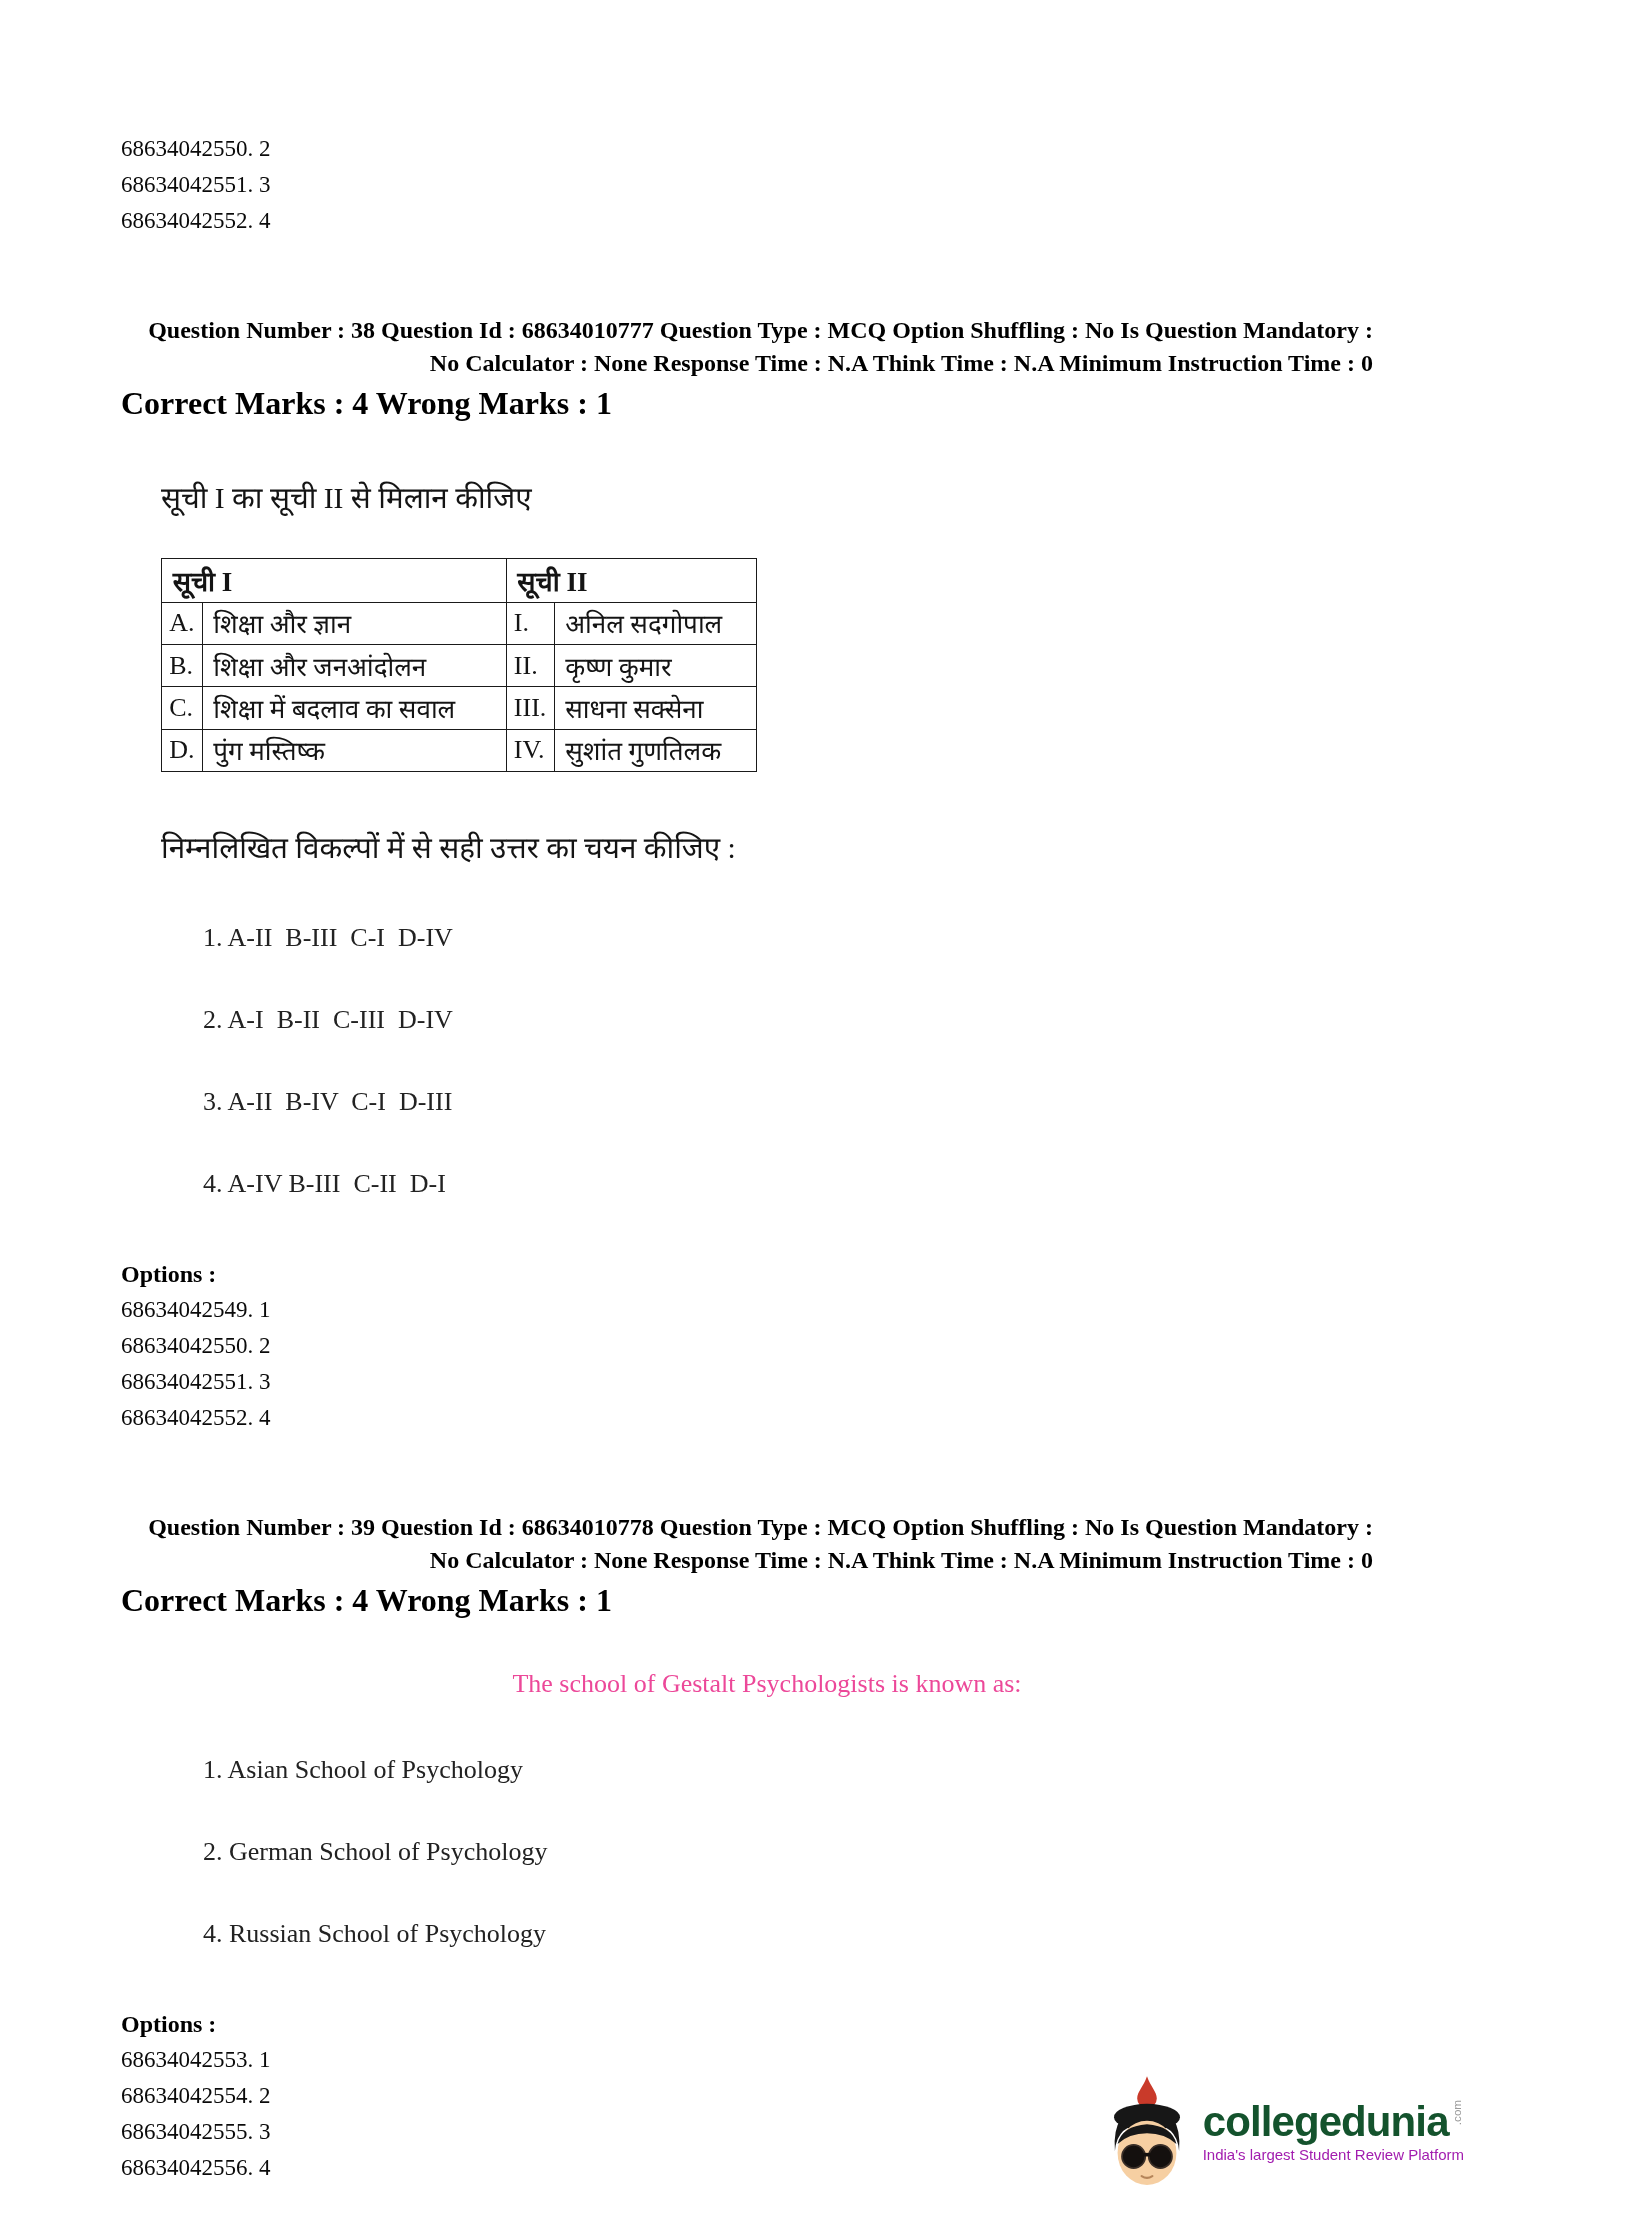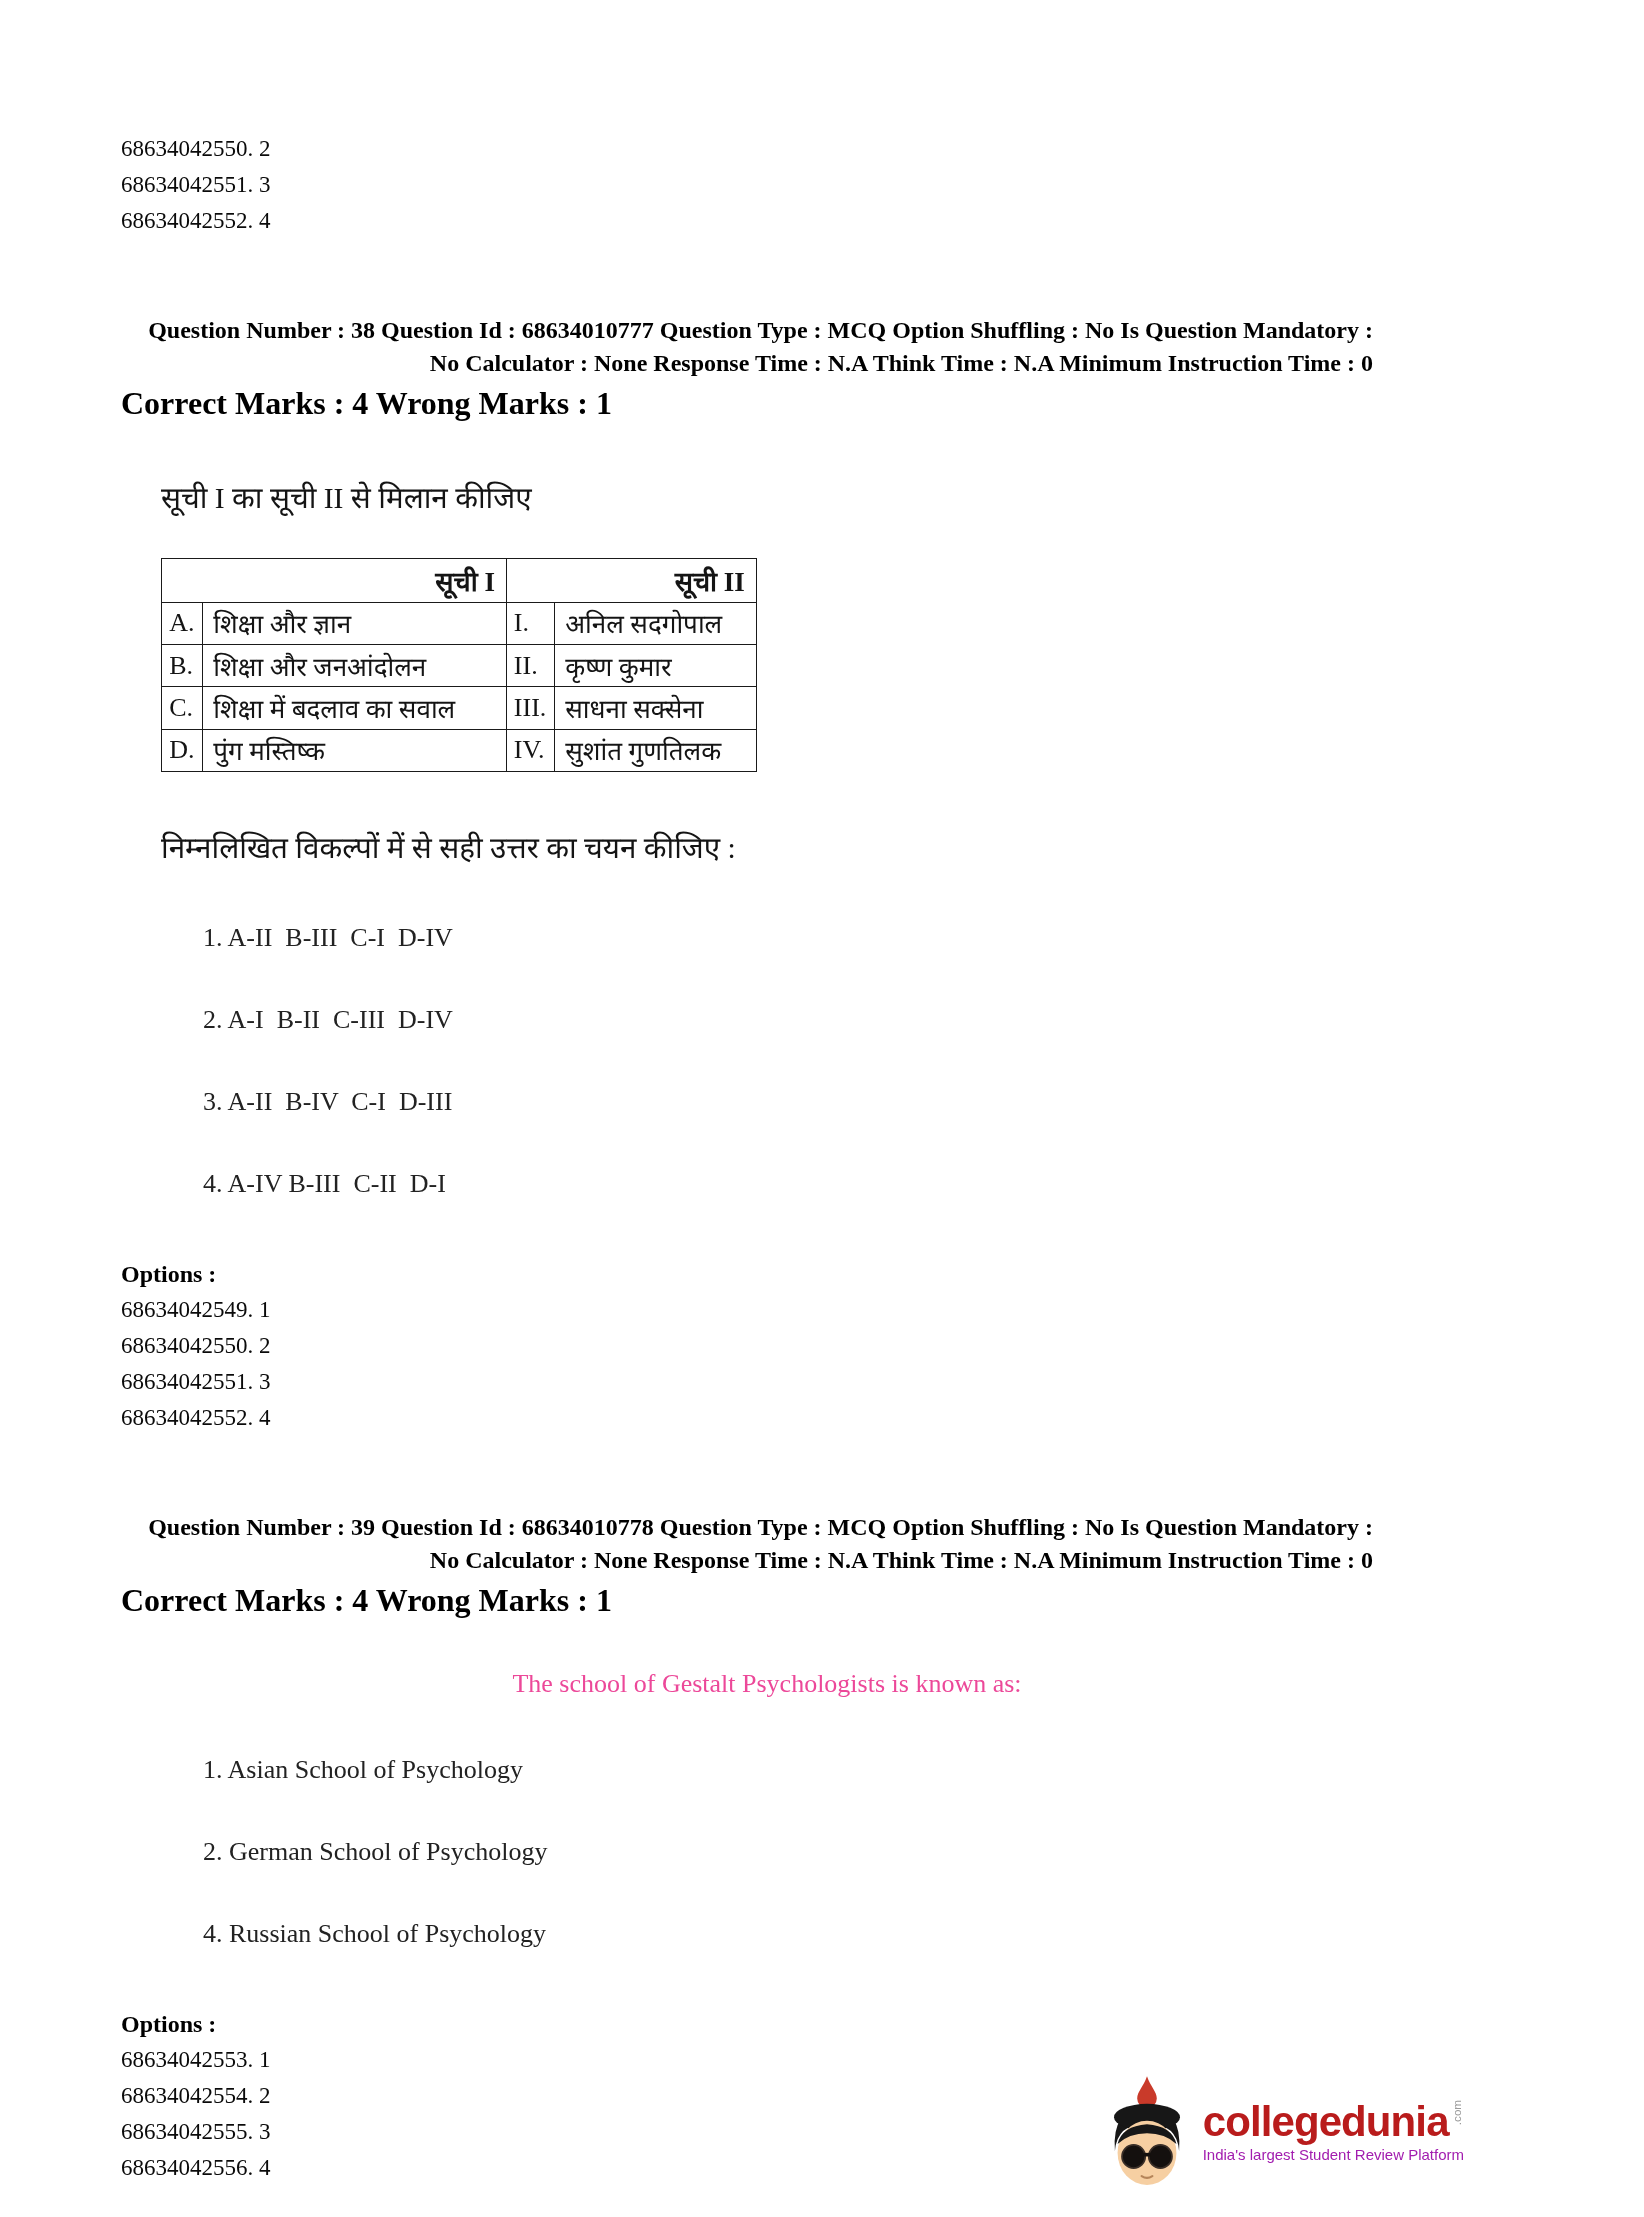--- a/index.html
+++ b/index.html
@@ -50,21 +50,21 @@
     font-size:26px;
     color:#141414;
   }
   .match-table th, .match-table td {
     border:1.8px solid #1a1a1a;
     padding:2.7px 10.7px;
     height:39px;
   }
   .match-table th {
     font-size:27px;
-    text-align:right;
+    text-align:left;
     font-weight:bold;
   }
   .match-table td.lbl {
     font-family:"Liberation Serif", serif;
     padding:2.7px 7.2px;
     text-align:left;
   }
   .match-table td.c1 { min-width:304px; }
   .match-table td.c2 { min-width:202px; }
 
@@ -107,21 +107,21 @@
     gap:14.3px;
   }
   .mascot { flex:0 0 auto; }
   .logo-text { display:flex; flex-direction:column; }
   .brand-row { display:flex; align-items:flex-start; }
   .brand {
     font-family:"Liberation Sans", "DejaVu Sans", sans-serif;
     font-weight:bold;
     font-size:42px;
     line-height:43px;
-    color:#b91c1c;
+    color:#14532d;
     letter-spacing:-0.9px;
   }
   .brand-suffix {
     font-family:"Liberation Sans", sans-serif;
     font-size:11.6px;
     color:#9a9a9a;
     margin-left:2.7px;
     writing-mode:vertical-rl;
     transform:rotate(180deg);
     line-height:11.6px;

